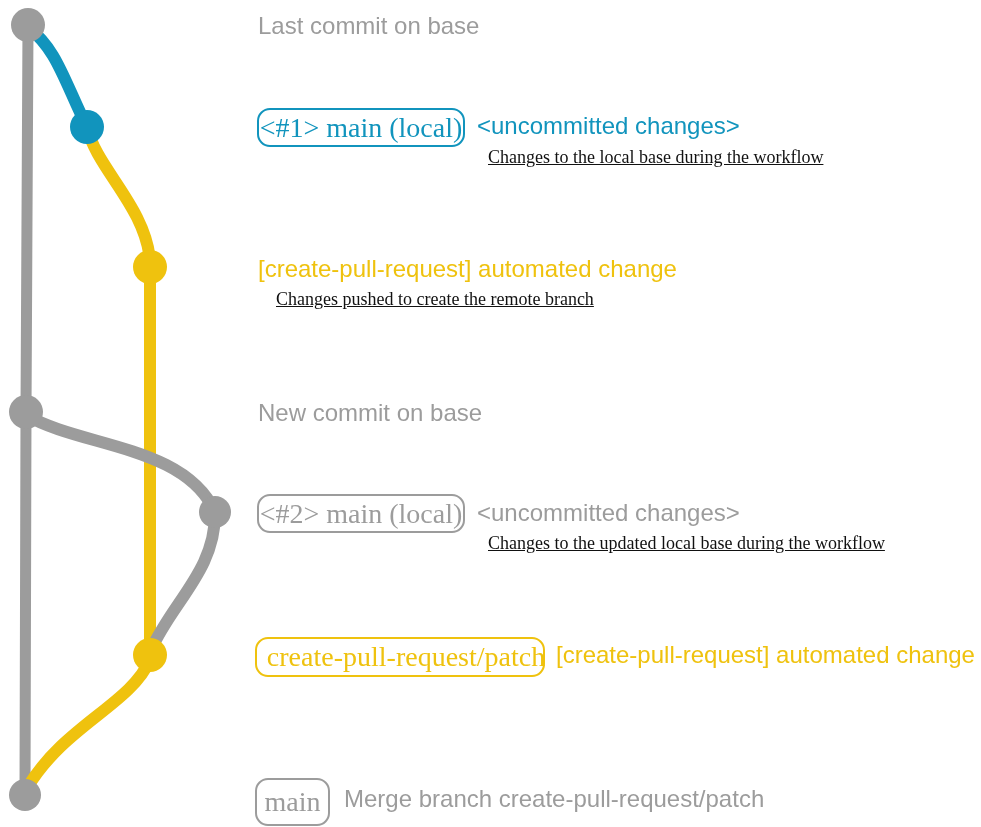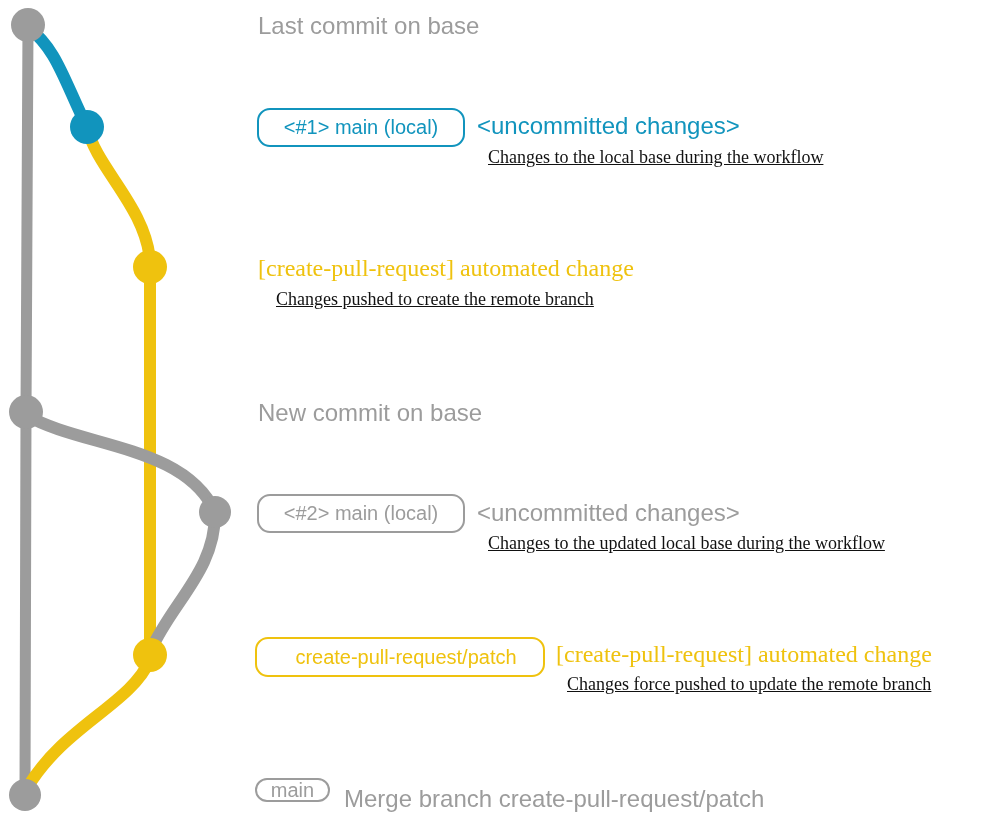--- a/index.html
+++ b/index.html
@@ -31,38 +31,39 @@
   .node-yellow{fill:var(--yellow);}
 
   .abs{position:absolute;}
   .heading{
     font-size:24px;
     line-height:25px;
     white-space:nowrap;
   }
   .c-gray{color:var(--gray);}
   .c-blue{color:var(--blue);}
-  .c-yellow{color:var(--yellow);font-family:Liberation Serif, serif;}
+  .c-yellow{color:var(--yellow);}
   .serif-note{
     font-family:"Liberation Serif", serif;
     font-size:18px;
     line-height:24px;
     color:var(--ink);
     white-space:nowrap;
     text-decoration:underline;
   }
   .pill{
     display:flex;
     align-items:center;
     justify-content:center;
     border:2px solid;
     border-radius:13px;
-    font-size:20px;
+    font-size:28px;
     white-space:nowrap;
     background:var(--bg);
+    font-family:Liberation Serif, serif;
   }
   .pill-blue{border-color:var(--blue);color:var(--blue);}
   .pill-gray{border-color:var(--gray);color:var(--gray);}
   .pill-yellow{border-color:var(--yellow);color:var(--yellow);}
 </style>
 </head>
 <body>
 
 <div class="canvas">
 
@@ -106,20 +107,19 @@
   <div class="abs pill pill-gray" style="left:257px;top:494px;width:208px;height:39px;">
     <span>&lt;#2&gt; main (local)</span>
   </div>
   <div class="abs heading c-gray" style="left:477px;top:500px;">&lt;uncommitted changes&gt;</div>
   <div class="abs serif-note" style="left:488px;top:531px;">Changes to the updated local base during the workflow</div>
 
   <div class="abs pill pill-yellow" style="left:255px;top:637px;width:290px;height:40px;padding-left:12px;">
     <span>create-pull-request/patch</span>
   </div>
   <div class="abs heading c-yellow" style="left:556px;top:642px;">[create-pull-request] automated change</div>
-  <div class="abs serif-note" style="left:567px;top:672px;">Changes force pushed to update the remote branch</div>
 
-  <div class="abs pill pill-gray" style="left:255px;top:778px;width:75px;height:24px;">
+  <div class="abs pill pill-gray" style="left:255px;top:778px;width:75px;height:48px;">
     <span>main</span>
   </div>
   <div class="abs heading c-gray" style="left:344px;top:786px;">Merge branch create-pull-request/patch</div>
 
 </div>
 
 </body></html>

